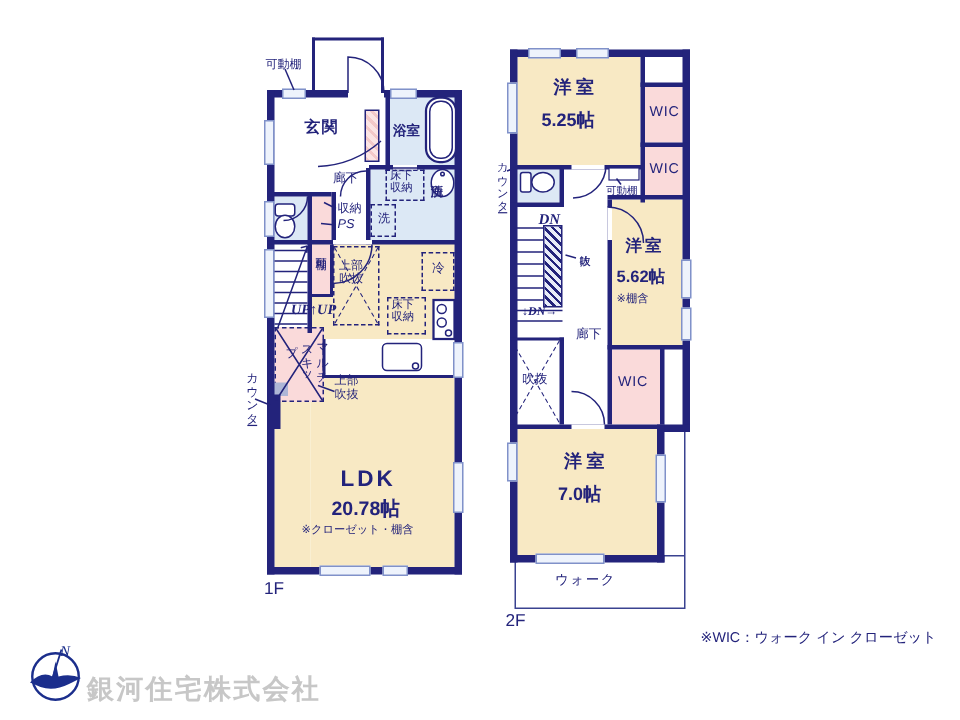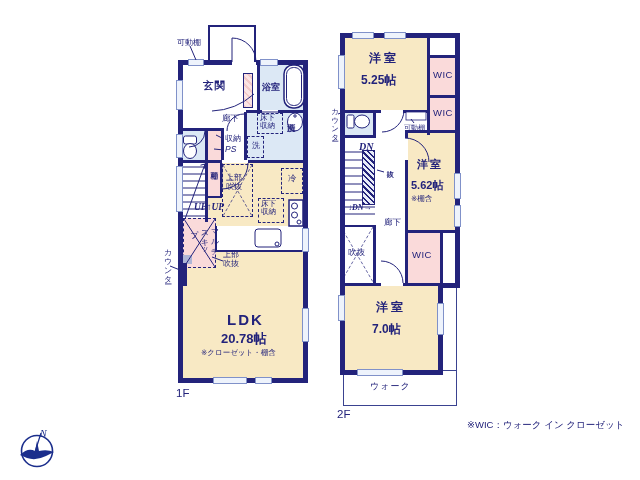--- a/index.html
+++ b/index.html
@@ -219,14 +219,15 @@
   <div class="lb" style="left:337px;top:408px;font-size:11.5px;">2F</div>
 
   <div id="footnote" style="left:454px;top:419px;margin-left:13px;">※WIC：ウォーク イン クローゼット</div>
 
   <svg class="ov" style="left:16px;top:424px;z-index:6;" width="44" height="48" viewBox="0 0 44 48">
     <circle cx="21" cy="27" r="15.5" fill="none" stroke="var(--logo)" stroke-width="1.6"></circle>
     <path d="M25,9 L19,28" fill="none" stroke="var(--logo)" stroke-width="1.2"></path>
     <path d="M4,31 Q12,23 19,27 L21,17 L23,27 Q31,25 38,28 L30,32 Q20,37 11,34 Z" fill="var(--logo)"></path>
     <text x="24" y="13" font-size="10" font-style="italic" fill="var(--logo)" font-family="Liberation Serif, DejaVu Serif, serif">N</text>
   </svg>
+  <div id="company" style="left:58px;top:447px;">銀河住宅株式会社</div>
 
 </div>
 
 </body></html>

